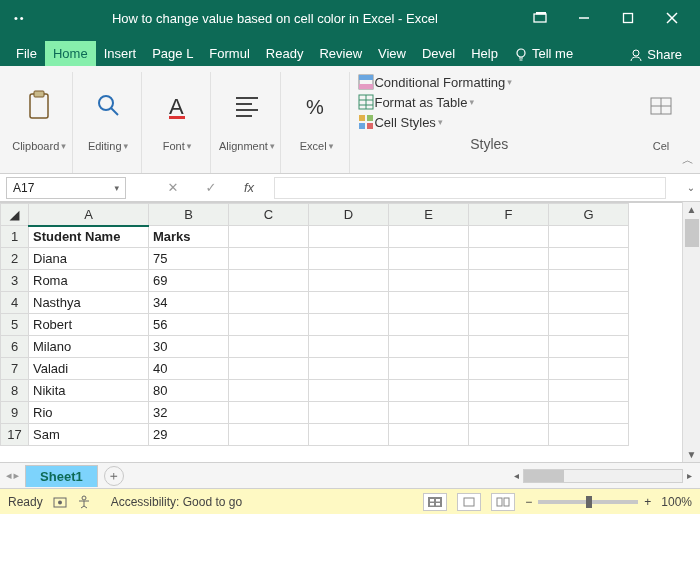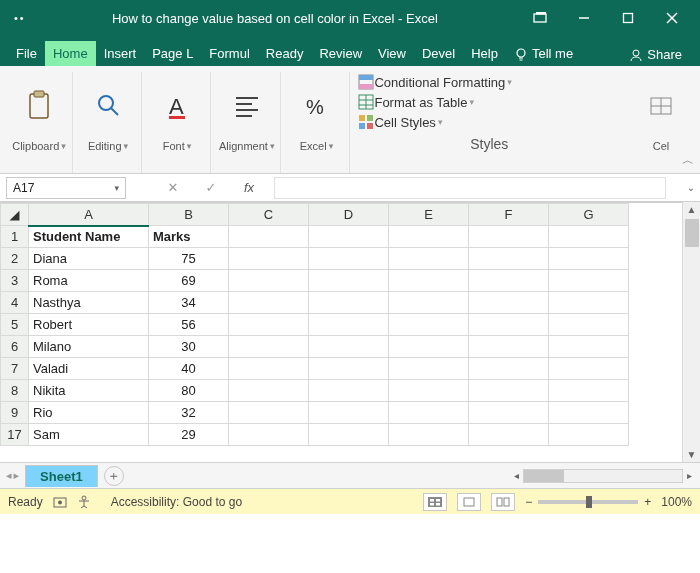--- a/index.html
+++ b/index.html
@@ -32,21 +32,21 @@
   .fbar-dd{width:18px;text-align:center;color:#666;font-size:10px;}
   .grid { height:260px; display:flex; background:#fff; position:relative;}
   .gridmain{ flex:1; overflow:hidden; border-top:1px solid #d0d0d0;}
   table { border-collapse:collapse; table-layout:fixed;}
   th,td{ border:1px solid #d9d9d9; height:22px; font-size:13px; padding:0 4px; text-align:left; background:#fff; overflow:hidden;}
   th{ background:#eef1ee; font-weight:normal; text-align:center; color:#333;}
   .rowhdr{ width:28px; text-align:center; background:#eef1ee;}
   .colA{width:120px;} .colOther{width:80px;}
   .colA-hdr{border-bottom:2px solid #0d6a56;}
   .bold{font-weight:bold;}
-  .num{text-align:center;}
+  .num{text-align:left;}
   .vscroll{width:18px;background:#f0f0f0;border-left:1px solid #d9d9d9;display:flex;flex-direction:column;align-items:center;}
   .vscroll .arr{font-size:10px;color:#666;padding:2px;}
   .vscroll .thumb{width:14px;height:28px;background:#c8c8c8;margin-top:2px;}
   .sheetbar{height:26px;display:flex;align-items:center;border-top:1px solid #d0d0d0;background:#f5f5f5;}
   .sheet-nav{display:flex;gap:2px;padding:0 6px;color:#999;font-size:11px;}
   .sheet-tab{background:#7dd3fc;border:1px solid #c8c8c8;border-bottom:none;padding:3px 14px;font-size:13px;color:#0d6a56;font-weight:bold;}
   .addsheet{width:20px;height:20px;border:1px solid #c8c8c8;border-radius:10px;display:flex;align-items:center;justify-content:center;margin-left:6px;color:#666;font-size:13px;}
   .sheetbar .spacer{flex:1;}
   .hscroll{display:flex;align-items:center;gap:2px;padding-right:6px;}
   .hscroll .track{width:160px;height:14px;background:#f0f0f0;border:1px solid #d0d0d0;position:relative;}

